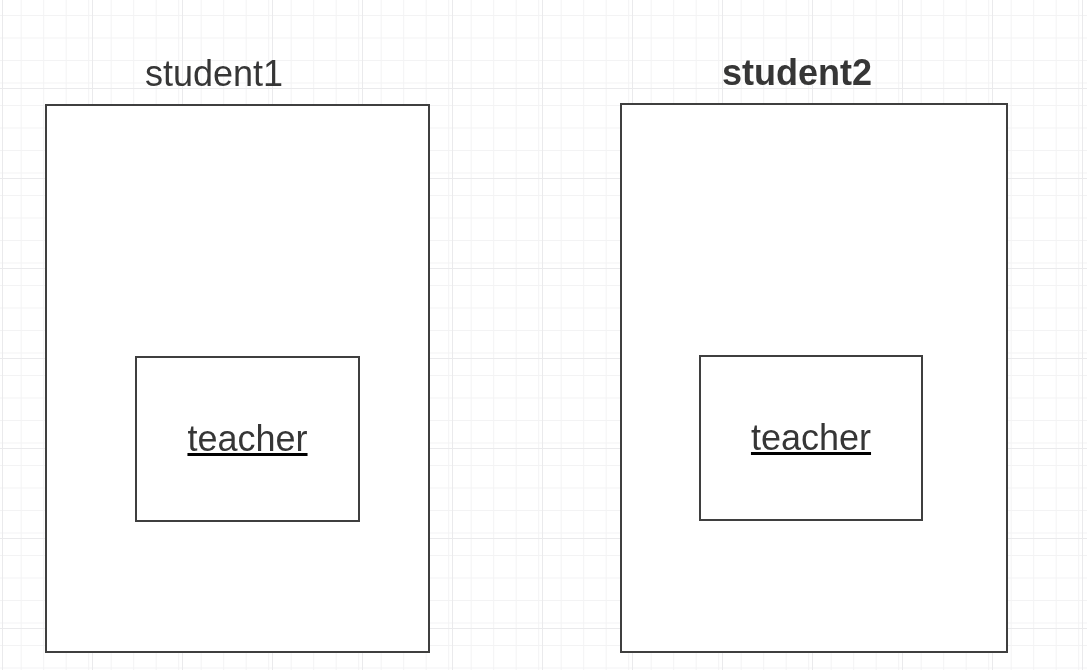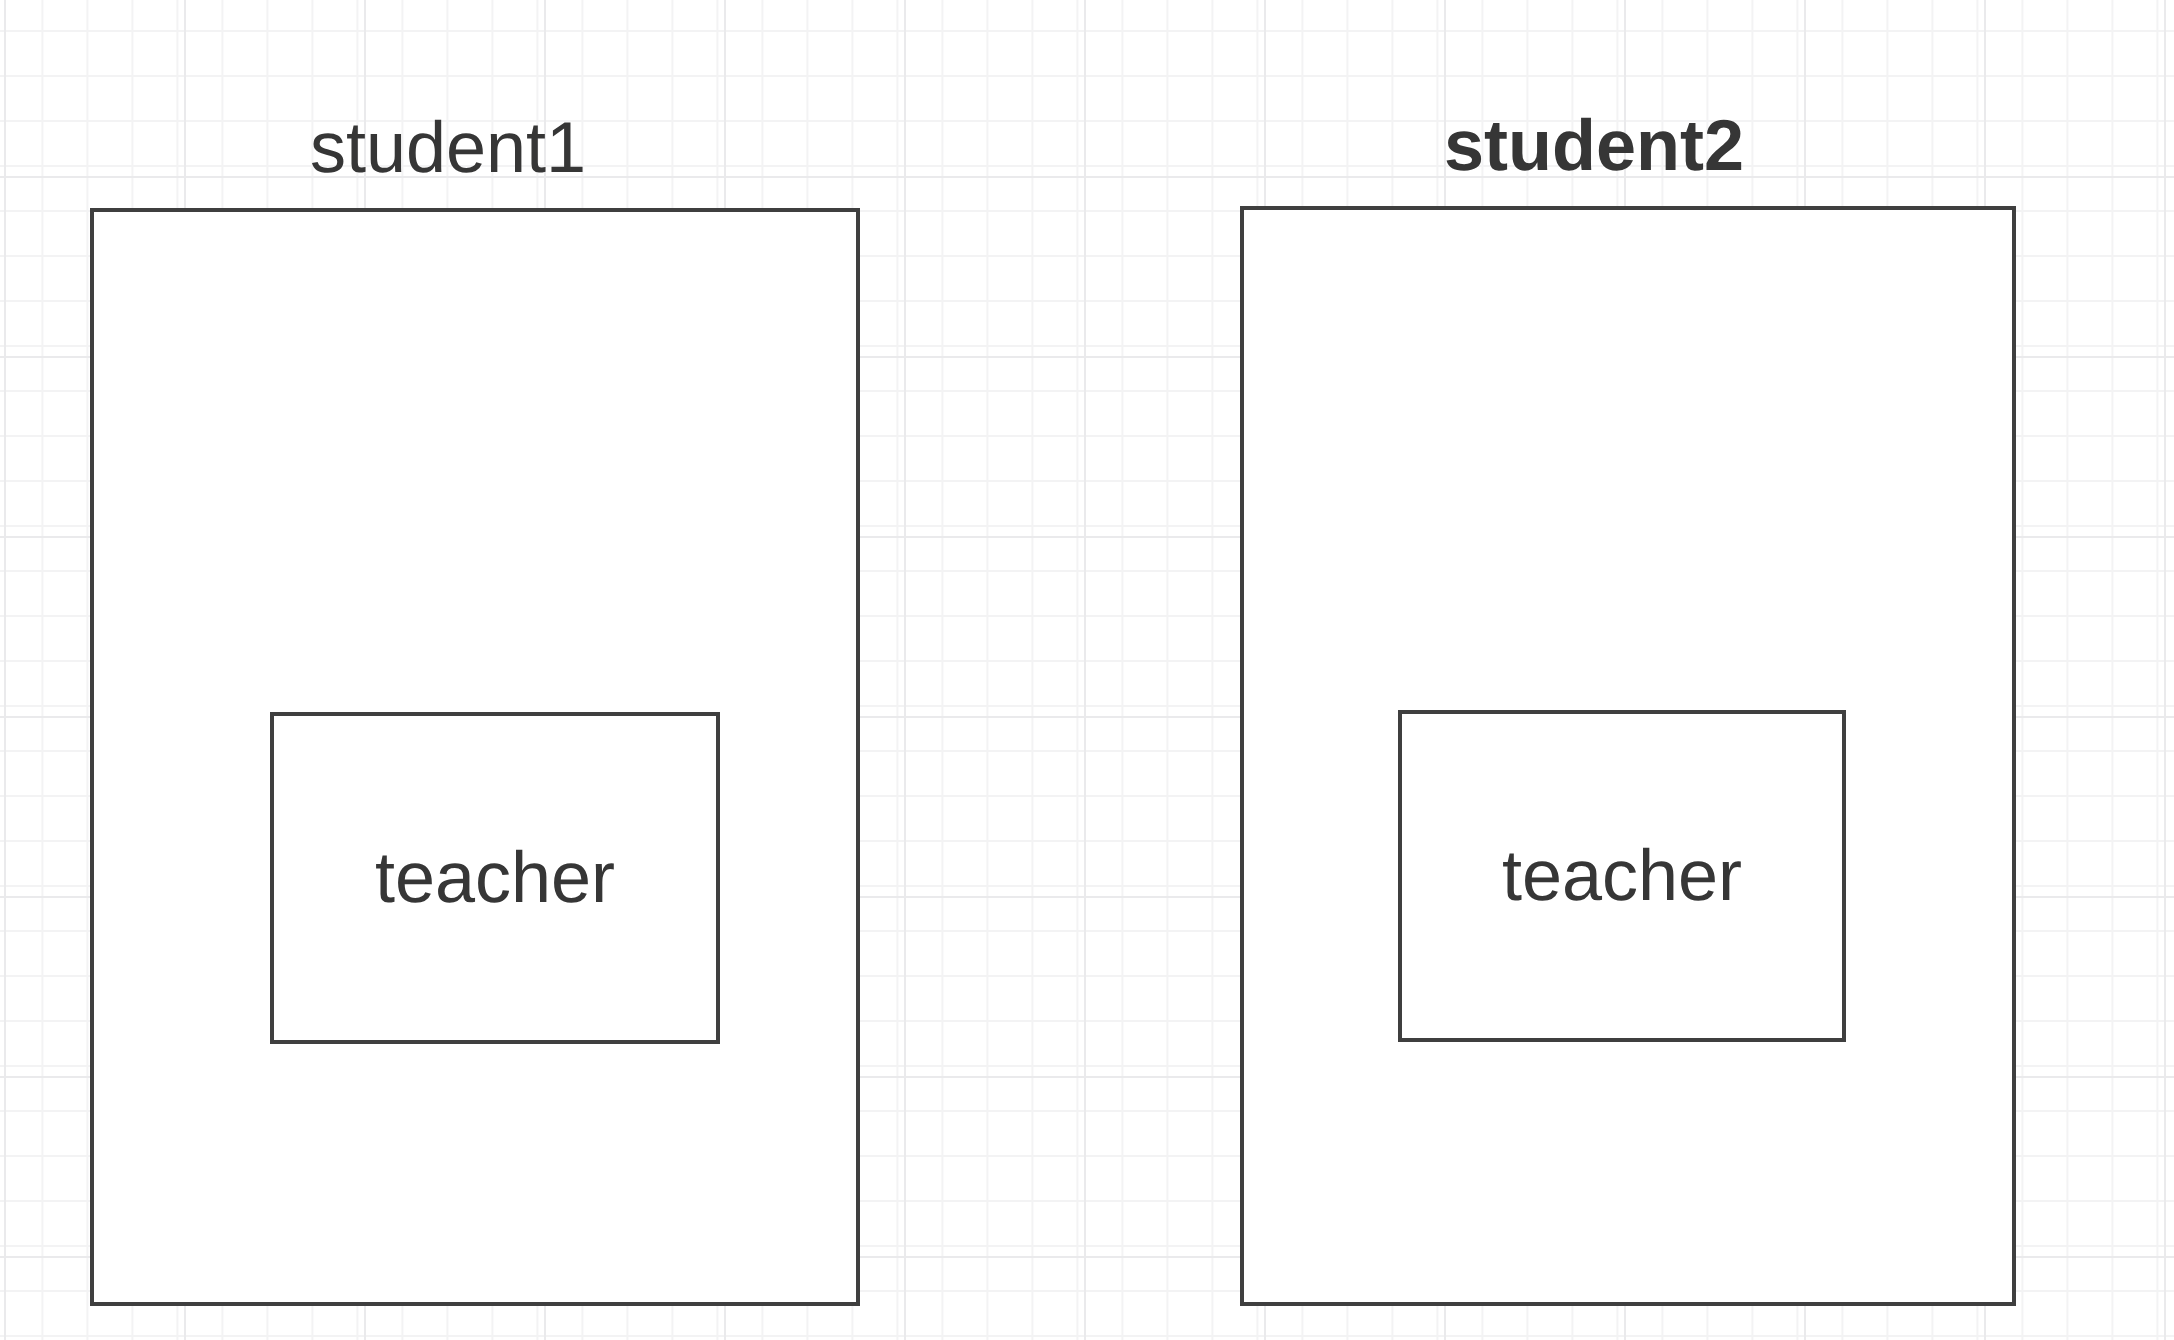--- a/index.html
+++ b/index.html
@@ -19,20 +19,21 @@
       linear-gradient(to right,  var(--grid-minor, #f3f3f4) 1px, transparent 1px),
       linear-gradient(to bottom, var(--grid-minor, #f3f3f4) 1px, transparent 1px);
     background-size: 90px 90px, 90px 90px, 22.5px 22.5px, 22.5px 22.5px;
     background-position: 2px 0, 0 88px, -1.8px 0, 0 15px;
   }
   .shape {
     position: absolute;
     box-sizing: border-box;
     border: 2px solid var(--stroke, #3f3f3f);
     background: var(--shape-fill, #ffffff);
+    text-decoration: underline;
   }
   .container-shape {
     
   }
   .child-shape {
     display: flex;
     align-items: center;
     justify-content: center;
   }
   .shape-text {
@@ -48,21 +49,21 @@
     font-size: 36px;
     line-height: 40px;
     white-space: nowrap;
   }
 </style>
 </head>
 <body>
 
 <div class="canvas">
 
-  <div class="container-label" style="left:224px; top:54px;">student1</div>
+  <div class="container-label" style="left:214px; top:54px;">student1</div>
 
   <div class="shape container-shape" style="left:45px; top:104px; width:385px; height:549px;">
     <div class="shape child-shape" style="left:88px; top:250px; width:225px; height:166px;">
       <span class="shape-text">teacher</span>
     </div>
   </div>
 
   <div class="container-label" style="left:797px; top:53px;font-weight:bold;">student2</div>
 
   <div class="shape container-shape" style="left:620px; top:103px; width:388px; height:550px;">

